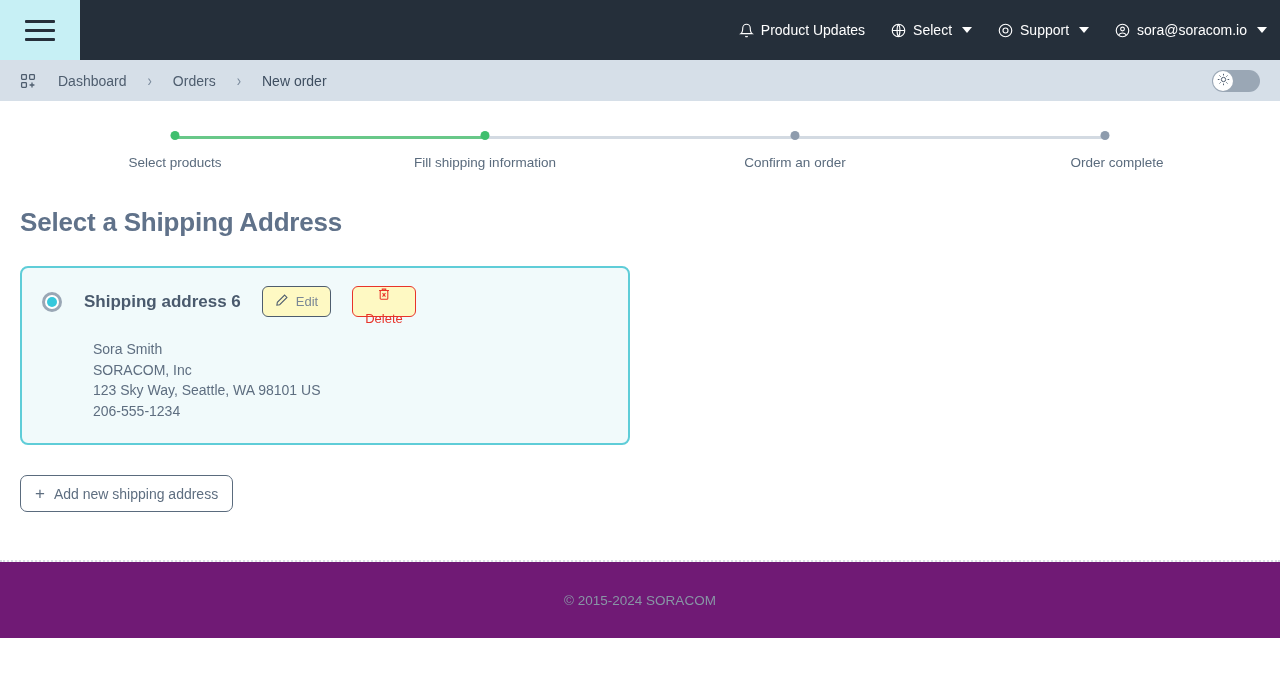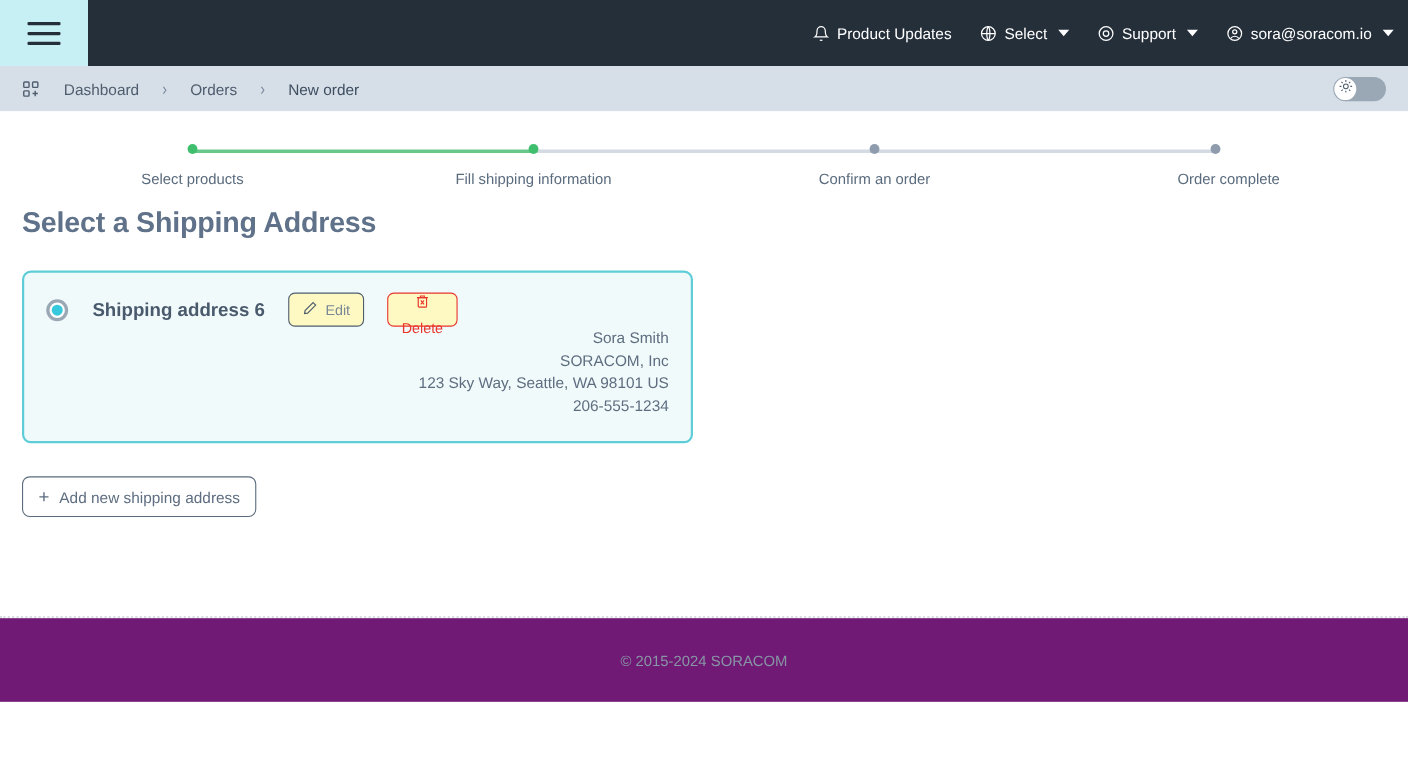--- a/index.html
+++ b/index.html
@@ -106,21 +106,21 @@
   .dot.done { background: #3fbf6e; }
   .dot.todo { background: #8e9cad; }
   .step-label {
     position: absolute; top: 30px; font-size: 13.5px;
     color: #5a6b7d; transform: translateX(-50%);
     white-space: nowrap;
   }
 
   h1.page-title {
     font-size: 26px; color: #60728a; font-weight: bold;
-    letter-spacing: -0.2px;
+    margin-top: 20px; letter-spacing: -0.2px;
   }
 
   
   .addr-card {
     margin-top: 28px; width: 610px;
     border: 2px solid #5fcdd8; border-radius: 8px;
     background: #f1fafb; padding: 18px 20px 22px 20px;
   }
   .addr-head { display: flex; align-items: center; gap: 0; }
   .radio {
@@ -143,22 +143,22 @@
     background: #fef9c3; font-size: 13px; cursor: pointer;
     white-space: nowrap;
   }
   .btn-edit {
     border: 1.5px solid #4e5d6e; color: #7a8796; margin-left: 21px;
   }
   .btn-delete {
     border: 1.5px solid #e8342a; color: #e8342a; margin-left: 21px; flex-direction: column;
   }
   .addr-lines {
-    margin-left: 51px;
-    color: #5e6e80; font-size: 14px; line-height: 20.5px; text-align: right;
+    margin-top: 22px; margin-left: 51px;
+    color: #5e6e80; font-size: 14px; line-height: 20.5px;
   }
   .addr-lines div { white-space: nowrap; }
 
   .btn-add {
     margin-top: 30px; display: inline-flex; align-items: center;
     gap: 9px; height: 37px; padding: 0 14px;
     border: 1.5px solid #5a6b7d; border-radius: 7px;
     background: #ffffff; color: #5e6e80; font-size: 14px;
     cursor: pointer;
   }

